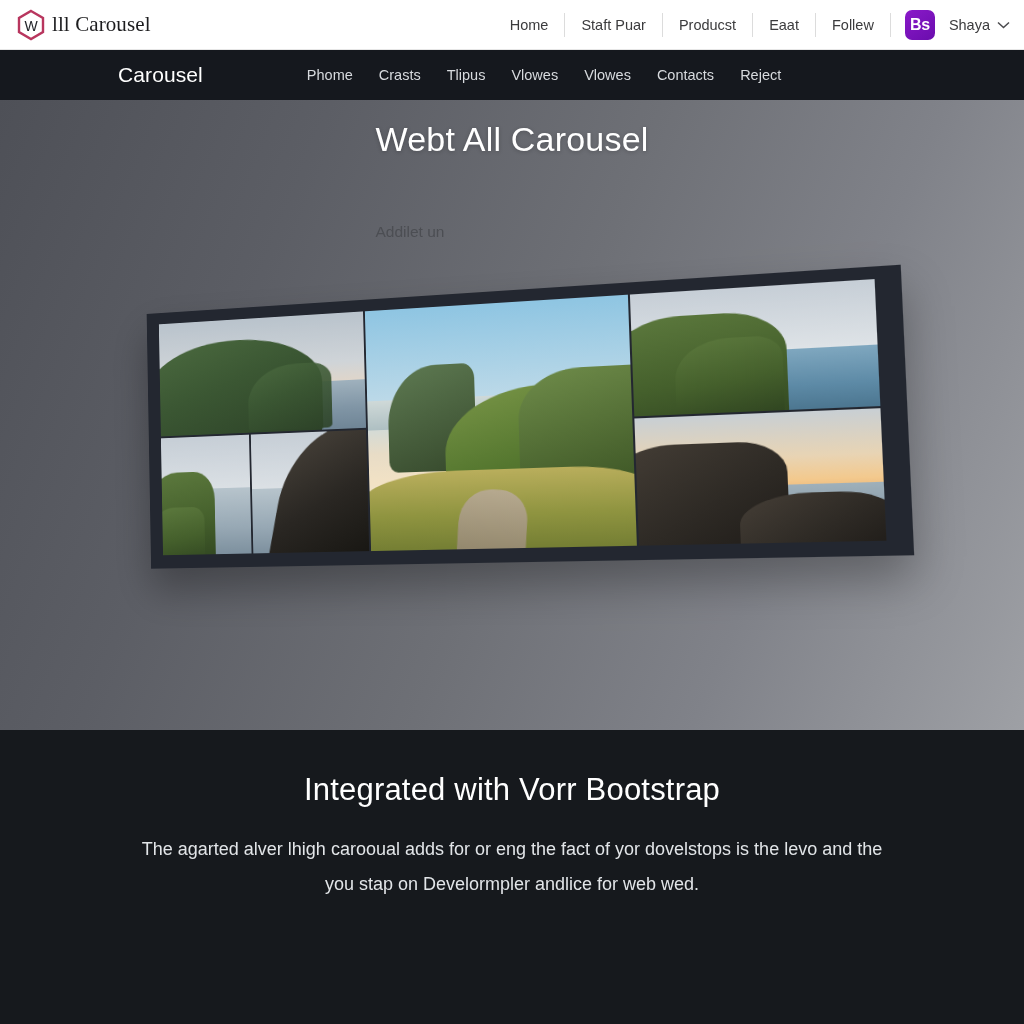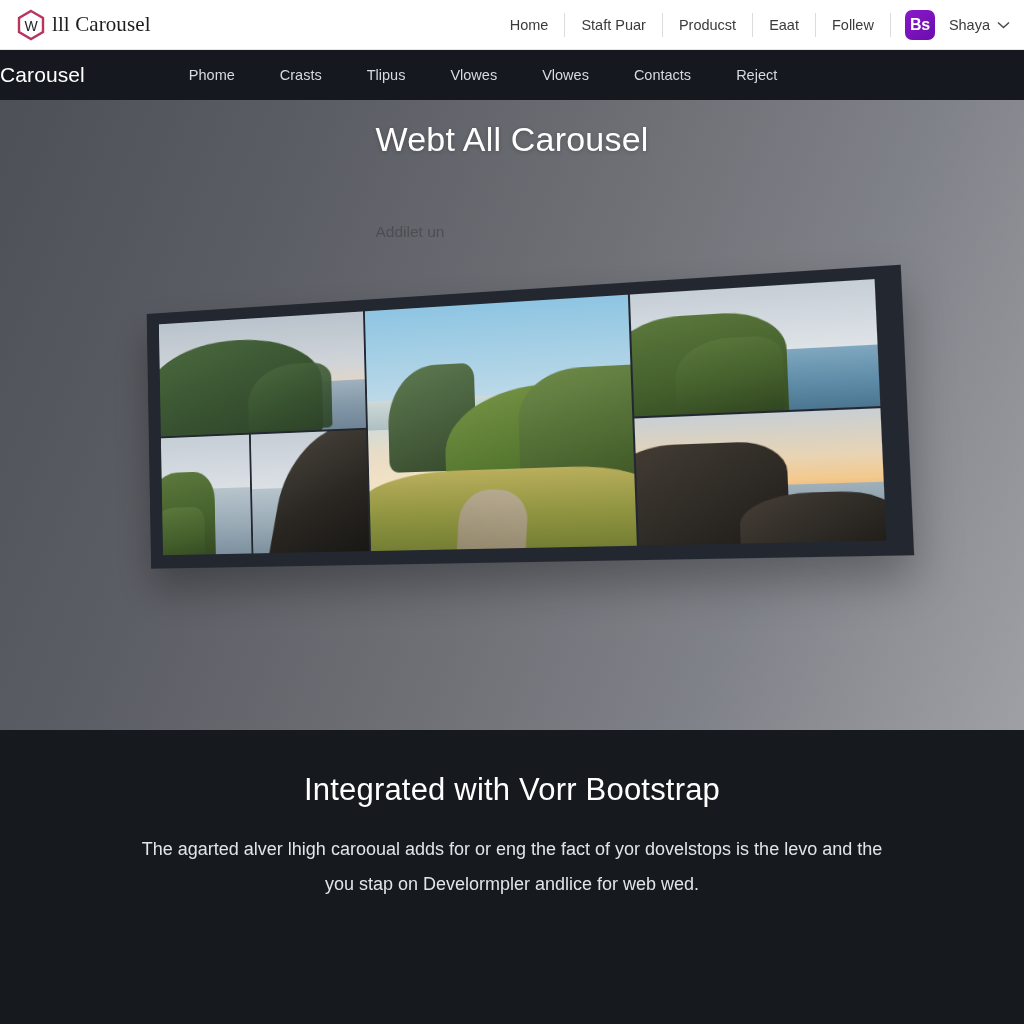--- a/index.html
+++ b/index.html
@@ -51,25 +51,25 @@
   .chev { width: 13px; height: 8px; display: block; }
 
   
   .darknav {
     position: absolute; top: 50px; left: 0;
     width: 1024px; height: 50px;
     background: #15181e;
     display: flex; align-items: center;
   }
   .darknav .dn-brand {
-    color: #ffffff; font-size: 21px; 
+    color: #ffffff; font-size: 21px; padding-left: 118px;
     letter-spacing: .1px;
   }
   .darknav .dn-links {
-    display: flex; align-items: center; gap: 45px;
+    display: flex; align-items: center; gap: 26px;
     margin-left: 104px;
   }
   .darknav .dn-links a {
     color: #d7dade; font-size: 14.5px; text-decoration: none;
     white-space: nowrap;
   }
 
   
   .hero {
     position: absolute; top: 100px; left: 0;

